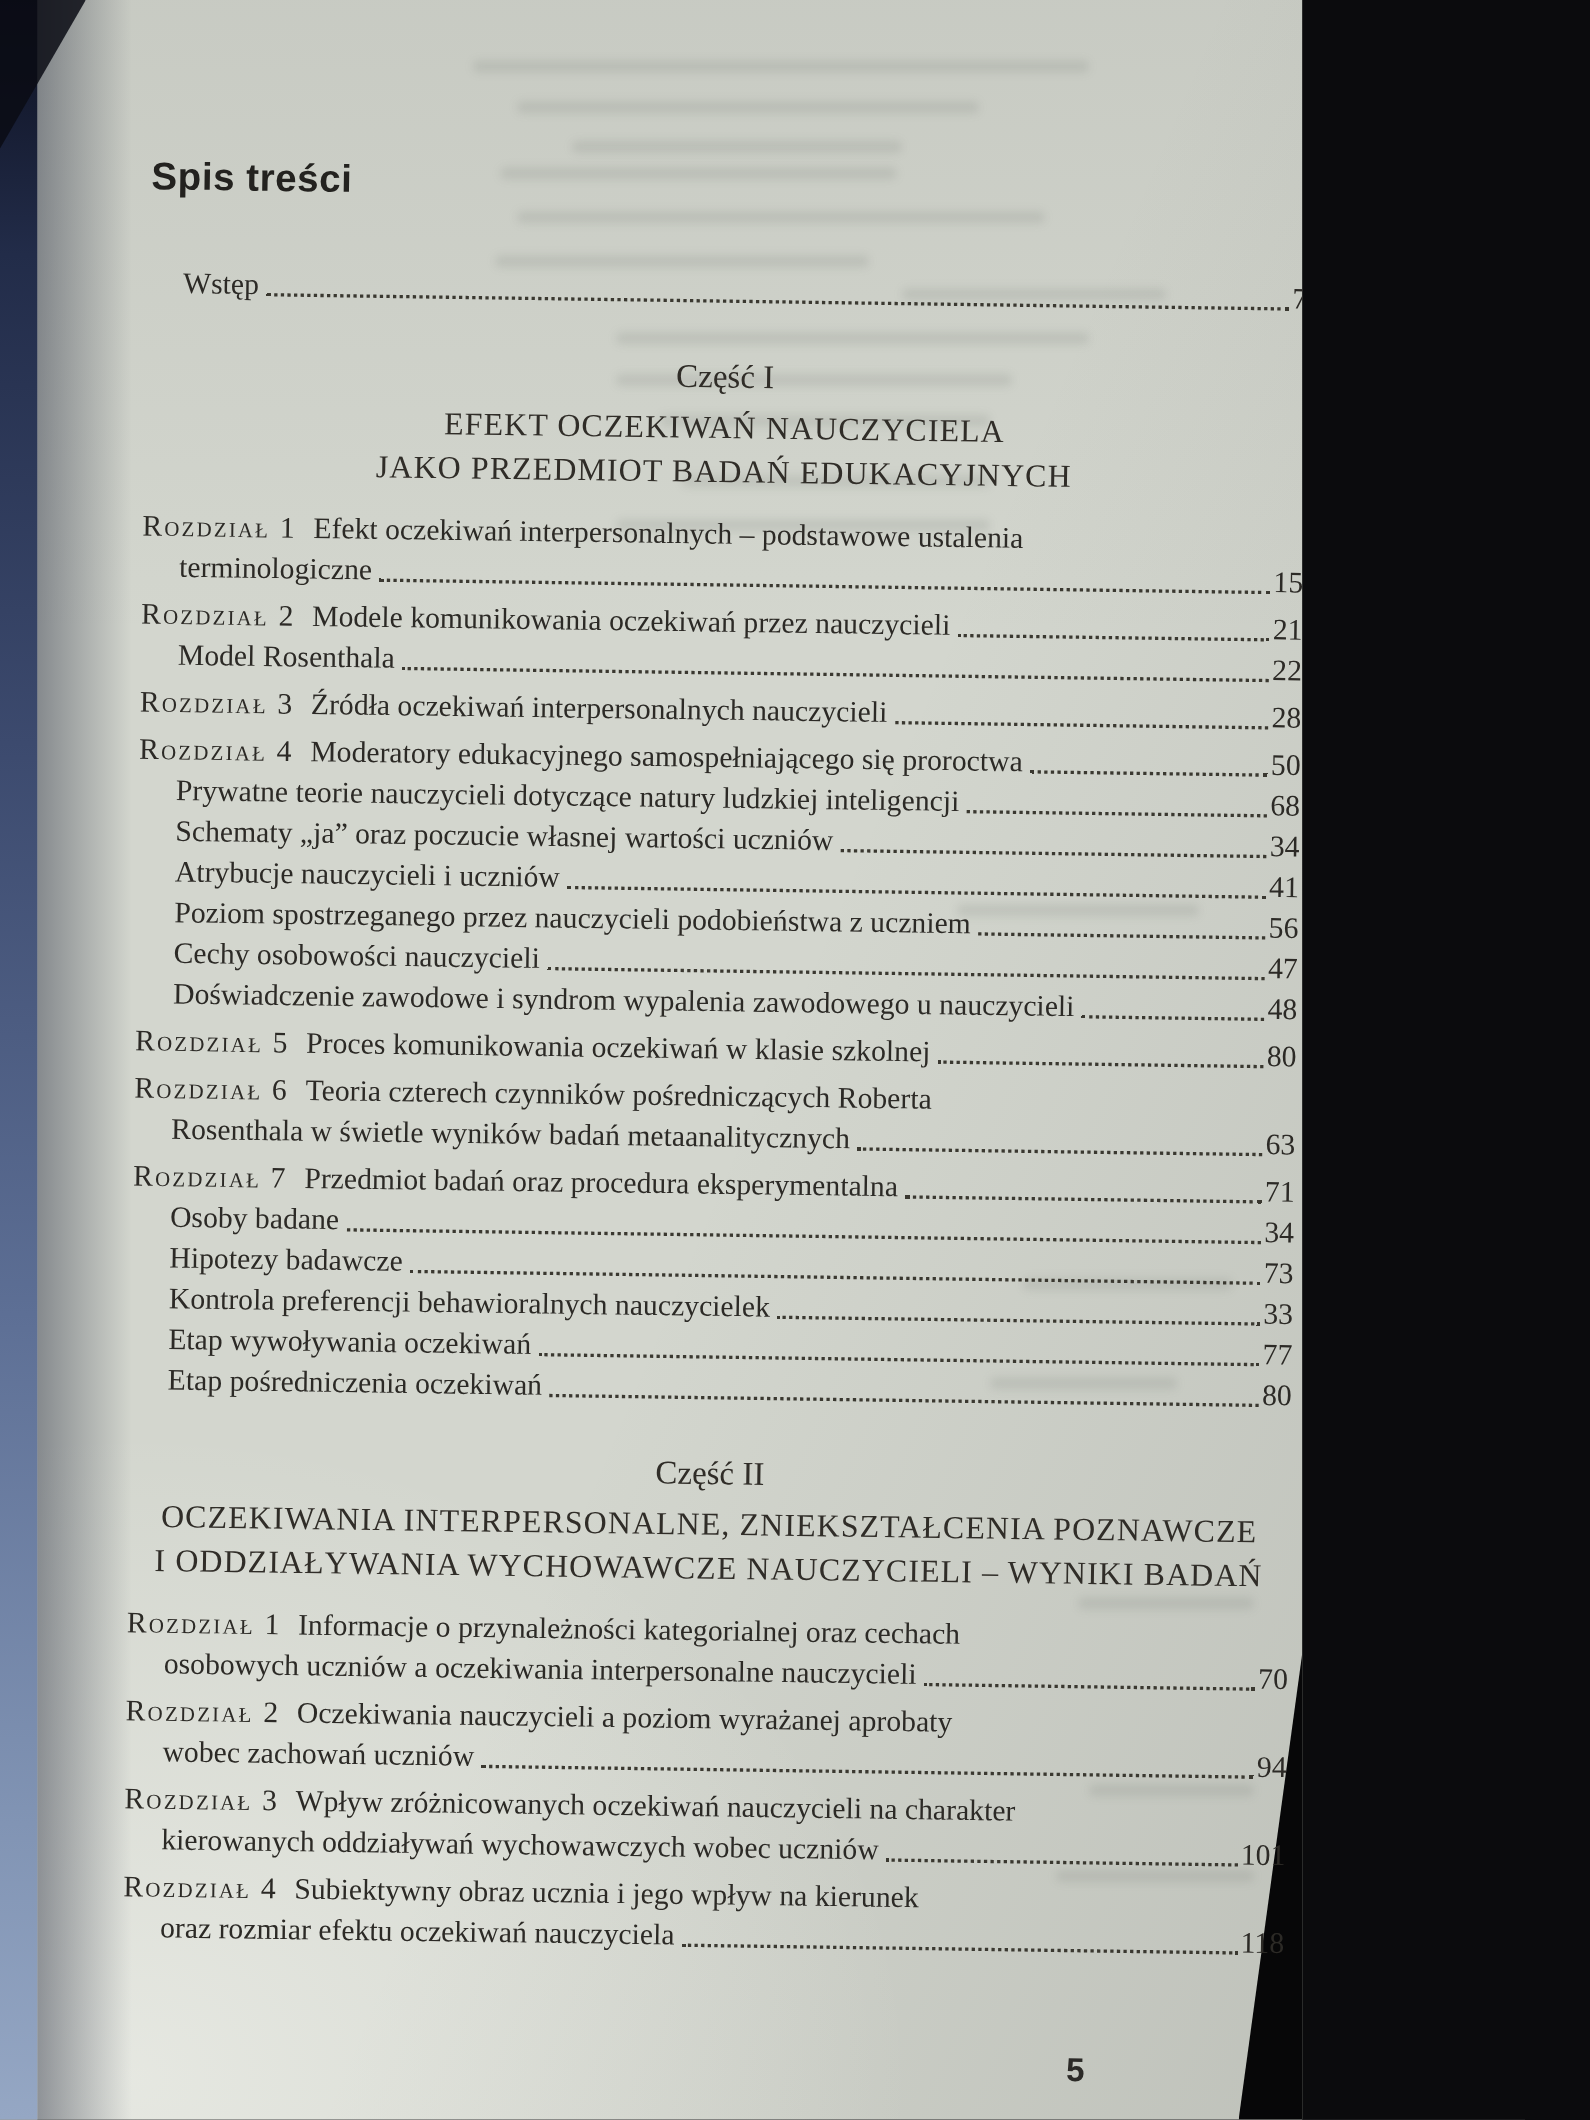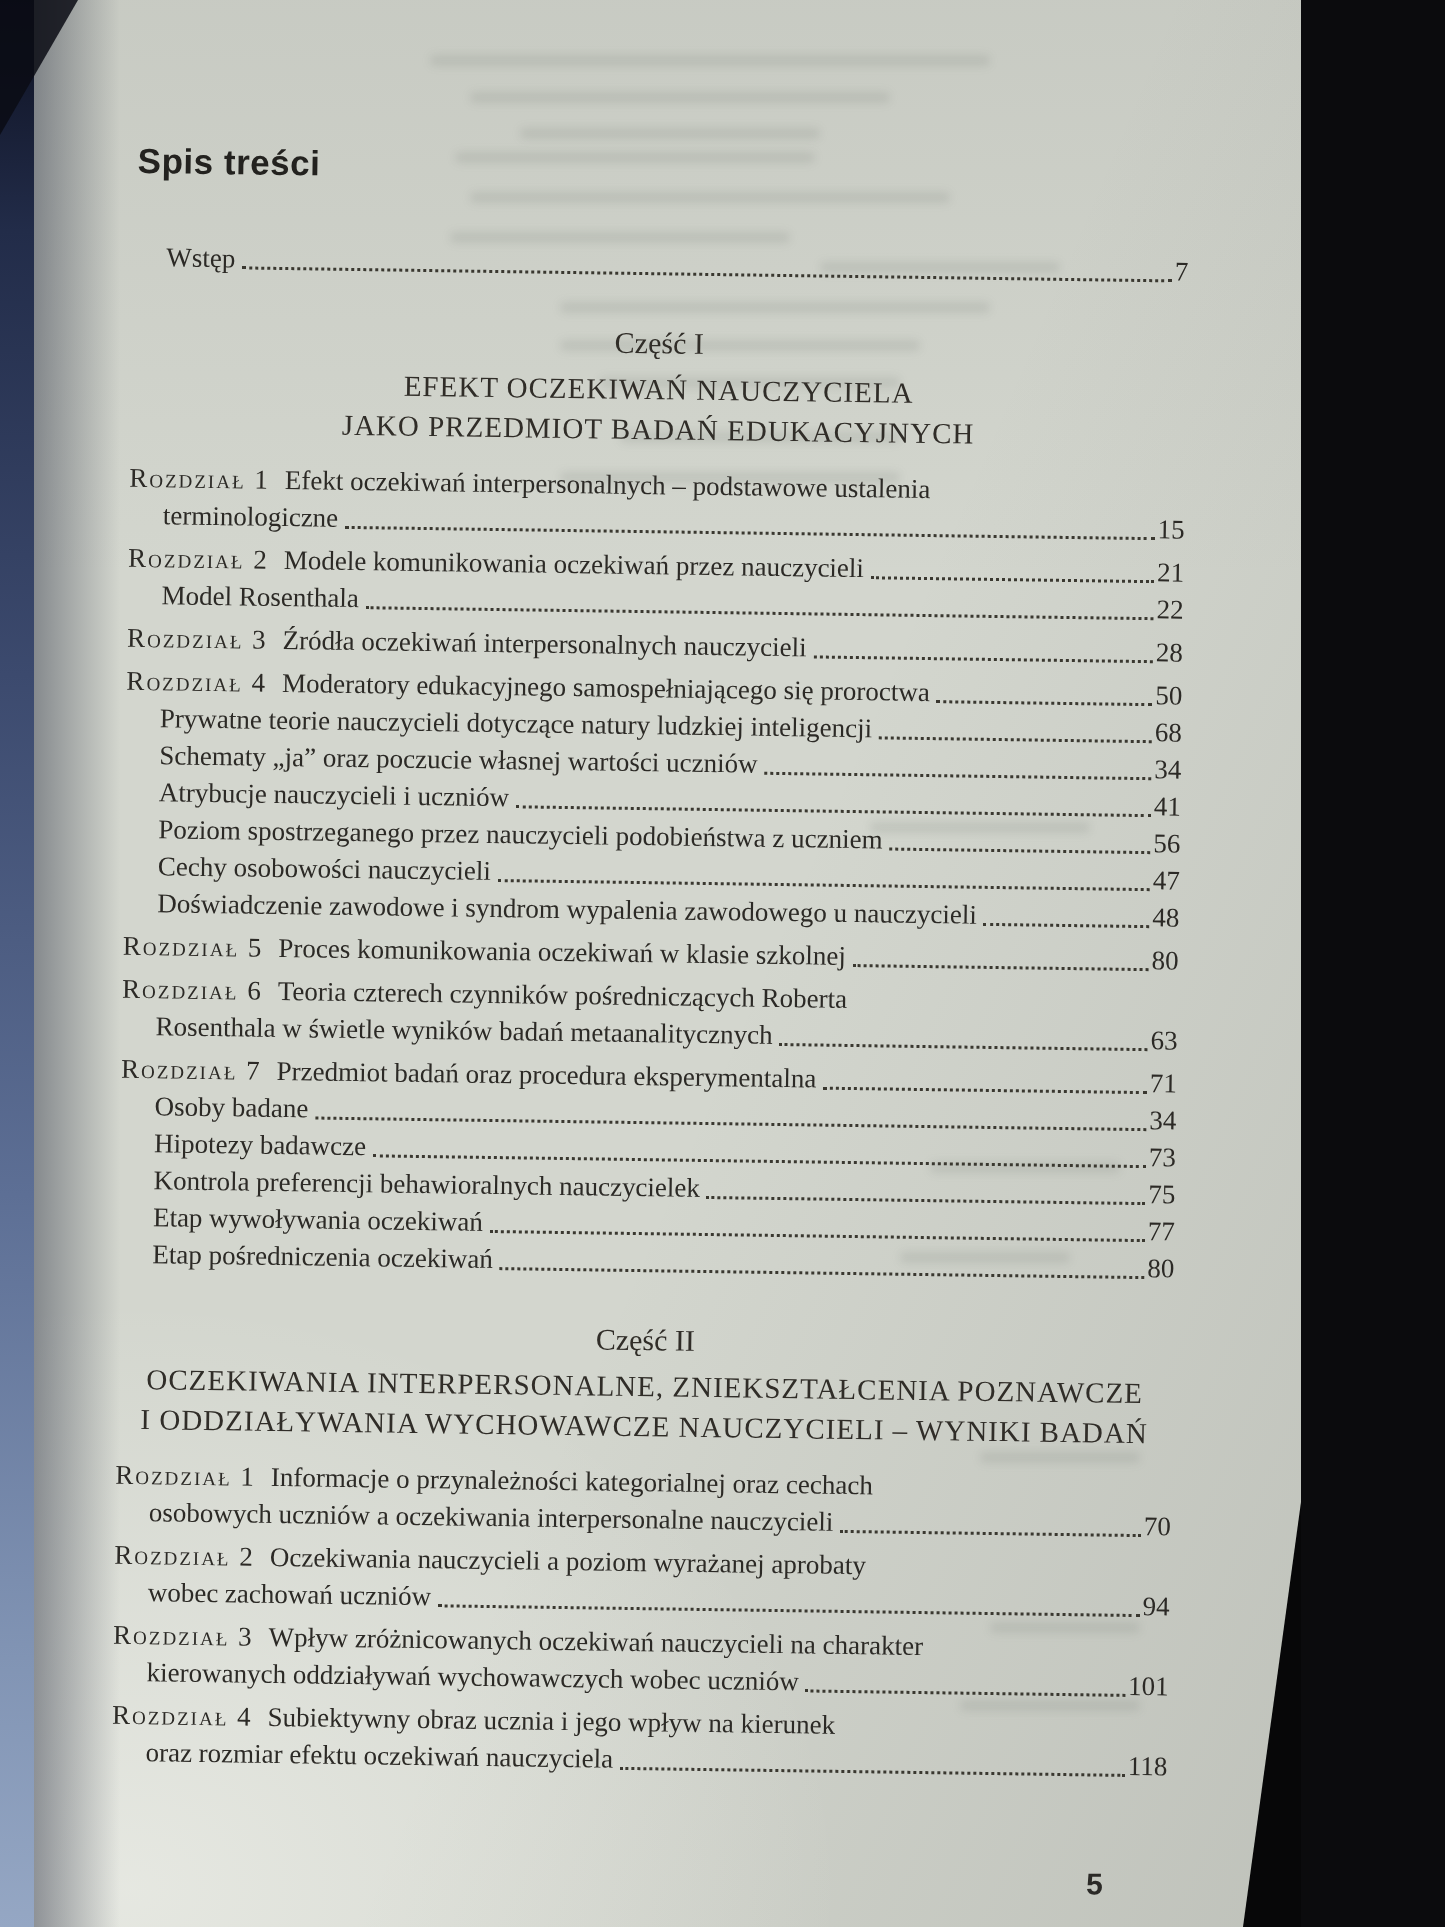--- a/index.html
+++ b/index.html
@@ -1,18 +1,18 @@
 <!DOCTYPE html>
 <html lang="pl"><head>
 <meta charset="utf-8">
 <style>
   html,body{margin:0;padding:0;background:#0b0b0d;}
   .photo{
     position:relative;
-    width:1301px;height:1927px;
+    width:1184px;height:1927px;
     overflow:hidden;
     font-family:"Liberation Serif", serif;
   }
   
   .paper{
     position:absolute;inset:0;
     background:
       radial-gradient(1150px 950px at 10% 98%, rgba(248,249,244,0.50), rgba(248,249,244,0) 62%),
       linear-gradient(113deg, rgba(0,0,0,0) 55%, rgba(88,90,86,0.16) 100%),
       linear-gradient(180deg, rgba(118,120,114,0.12), rgba(118,120,114,0) 30%),
@@ -269,21 +269,21 @@
               <div class="line indent last">
                 <span class="txt">Hipotezy badawcze</span>
                 <span class="dots"></span>
                 <span class="pg">73</span>
               </div>
             </div>
             <div class="entry sub">
               <div class="line indent last">
                 <span class="txt">Kontrola preferencji behawioralnych nauczycielek</span>
                 <span class="dots"></span>
-                <span class="pg">75</span>
+                <span class="pg">33</span>
               </div>
             </div>
             <div class="entry sub">
               <div class="line indent last">
                 <span class="txt">Etap wywoływania oczekiwań</span>
                 <span class="dots"></span>
                 <span class="pg">77</span>
               </div>
             </div>
             <div class="entry sub">

